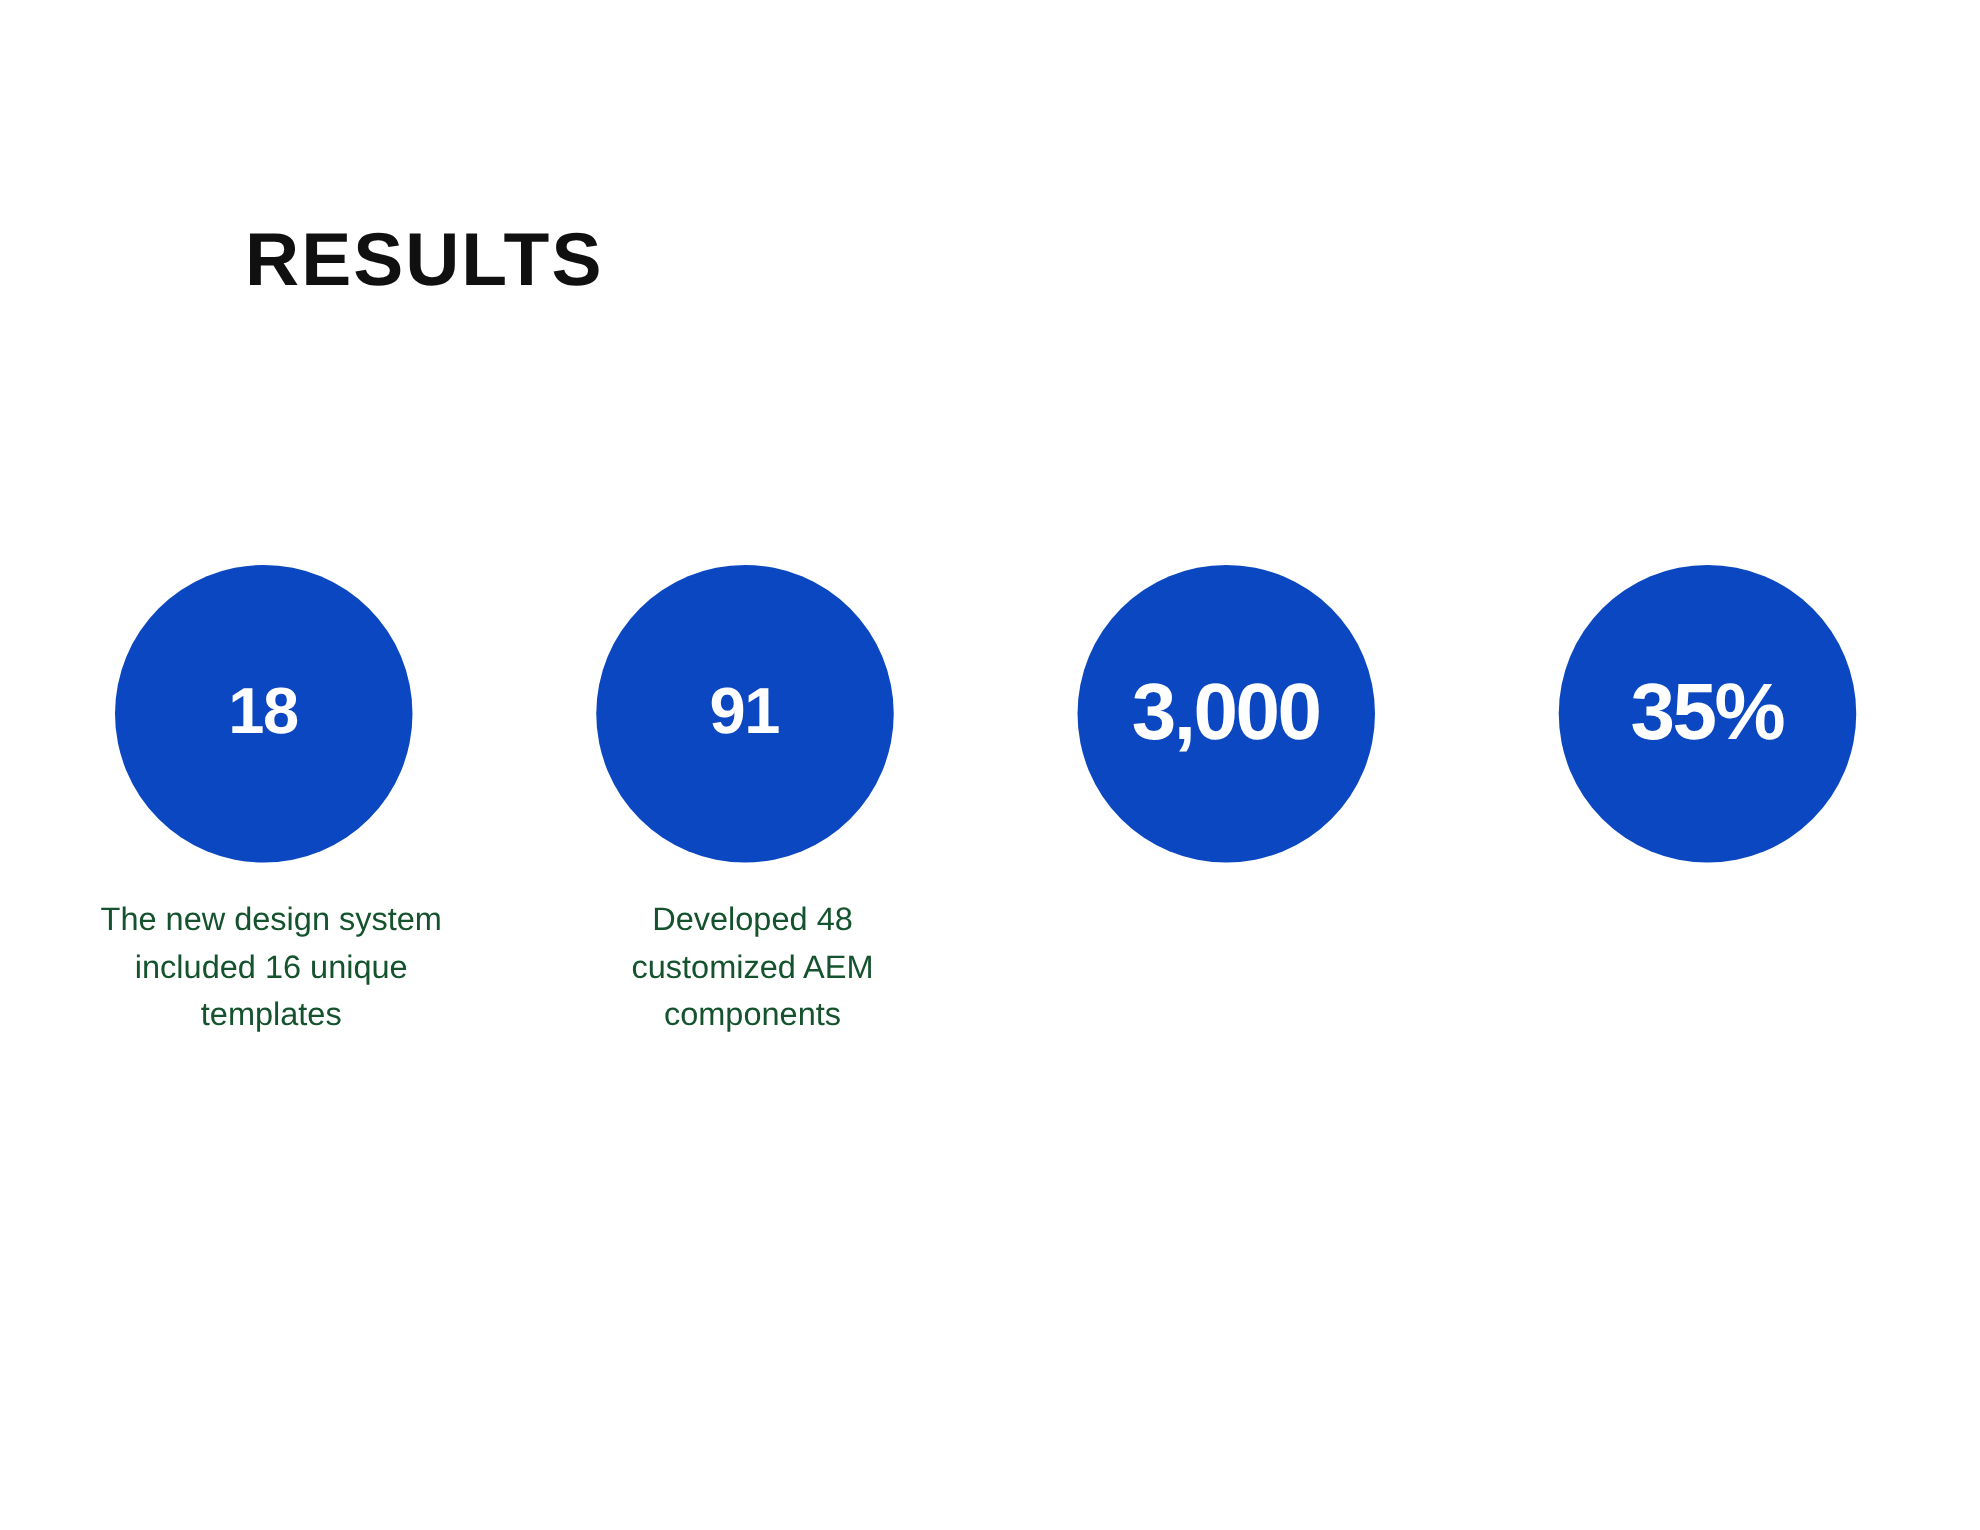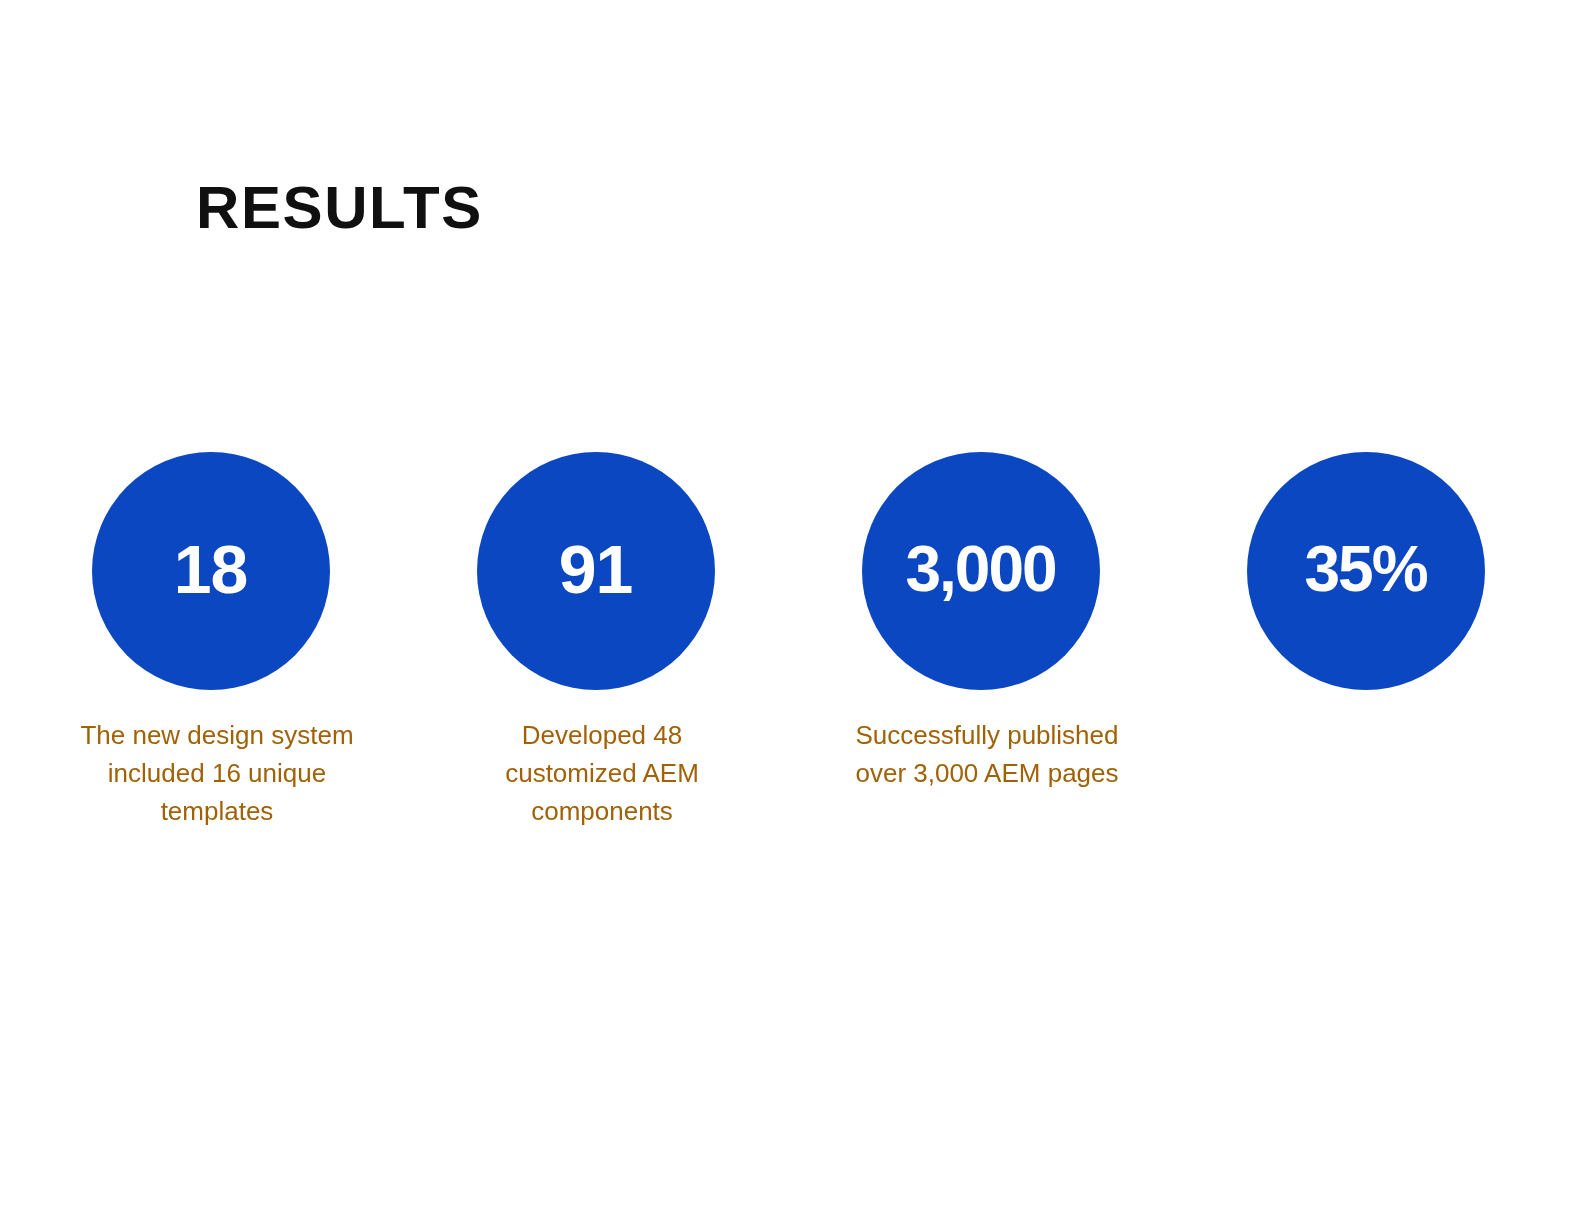--- a/index.html
+++ b/index.html
@@ -61,40 +61,40 @@
     border-radius: 50%;
     background: #0B47C0;
     display: flex;
     align-items: center;
     justify-content: center;
     flex: none;
   }
 
   .stat-value {
     color: #ffffff;
-    font-size: 68px;
+    font-size: 52px;
     font-weight: 700;
     letter-spacing: -1px;
     line-height: 1;
     white-space: nowrap;
     text-align: center;
     transform: translateY(-2px);
   }
 
   .stat-value.is-long {
     font-size: 64px;
     letter-spacing: -2px;
   }
 
   .stat-caption {
     margin-top: 26px;
     font-size: 26px;
     font-weight: 400;
     line-height: 38px;
-    color: #a16207;
+    color: #14532d;
     text-align: center;
     width: 290px;
     margin-left: auto;
     margin-right: auto;
   }
 </style>
 </head>
 <body>
 
 <div class="slide">
@@ -114,21 +114,20 @@
       <div class="stat-circle">
         <span class="stat-value">91</span>
       </div>
       <div class="stat-caption">Developed 48 customized AEM components</div>
     </div>
 
     <div class="stat-item">
       <div class="stat-circle">
         <span class="stat-value is-long">3,000</span>
       </div>
-      <div class="stat-caption">Successfully published over 3,000 AEM pages</div>
     </div>
 
     <div class="stat-item">
       <div class="stat-circle">
         <span class="stat-value is-long">35%</span>
       </div>
     </div>
 
 
   </div>

